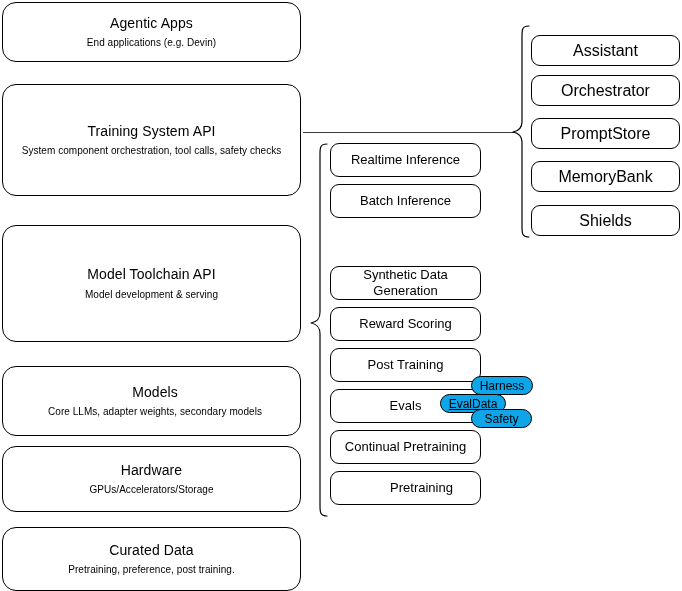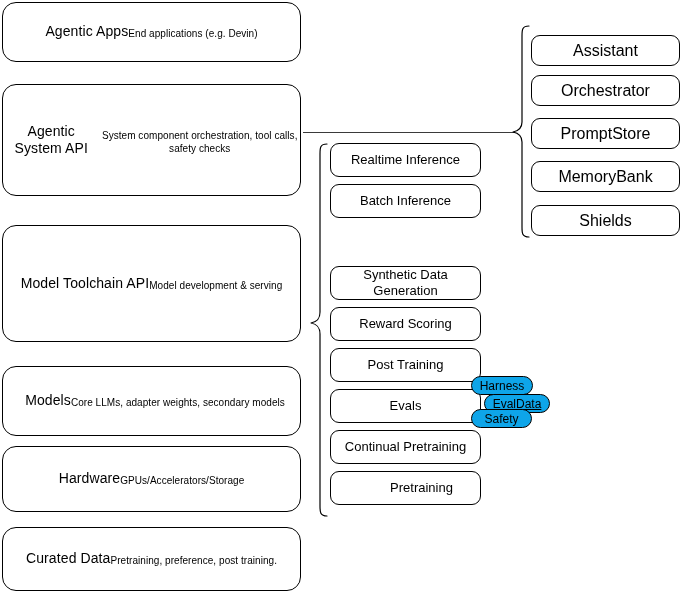--- a/index.html
+++ b/index.html
@@ -22,21 +22,21 @@
   }
 
   
   .box {
     position: absolute;
     box-sizing: border-box;
     background: #ffffff;
     border: 1px solid #000000;
     border-radius: 12px;
     display: flex;
-    flex-direction: row;
+    flex-direction: column;
     align-items: center;
     justify-content: center;
     text-align: center;
     line-height: 1.25;
   }
 
   
   .layer {
     left: 2px;
     width: 299px;
@@ -111,21 +111,21 @@
 <body>
 
 <div id="canvas">
 
   <div class="box layer" style="top:2px; height:60px;">
     <div class="title">Agentic Apps</div>
     <div class="subtitle">End applications (e.g. Devin)</div>
   </div>
 
   <div class="box layer" style="top:84px; height:112px;">
-    <div class="title">Agentic System API</div>
+    <div class="title">Training System API</div>
     <div class="subtitle">System component orchestration, tool calls, safety checks</div>
   </div>
 
   <div class="box layer" style="top:225px; height:117px;">
     <div class="title">Model Toolchain API</div>
     <div class="subtitle">Model development &amp; serving</div>
   </div>
 
   <div class="box layer" style="top:366px; height:70px;padding-left:7px;">
     <div class="title">Models</div>
@@ -185,21 +185,21 @@
   <div class="box cap" style="top:430px;">
     <span>Continual Pretraining</span>
   </div>
   <div class="box cap" style="top:471px;padding-left:32px;">
     <span>Pretraining</span>
   </div>
 
   <div class="pill" style="left:471px; top:376px; width:62px;">
     <span>Harness</span>
   </div>
-  <div class="pill" style="left:484px; top:394px; width:66px;text-decoration:underline;">
+  <div class="pill" style="left:440px; top:394px; width:66px;text-decoration:underline;">
     <span>EvalData</span>
   </div>
   <div class="pill" style="left:471px; top:409px; width:61px;">
     <span>Safety</span>
   </div>
 
   <div class="box comp" style="top:35px;">
     <span>Assistant</span>
   </div>
   <div class="box comp" style="top:75px;">

